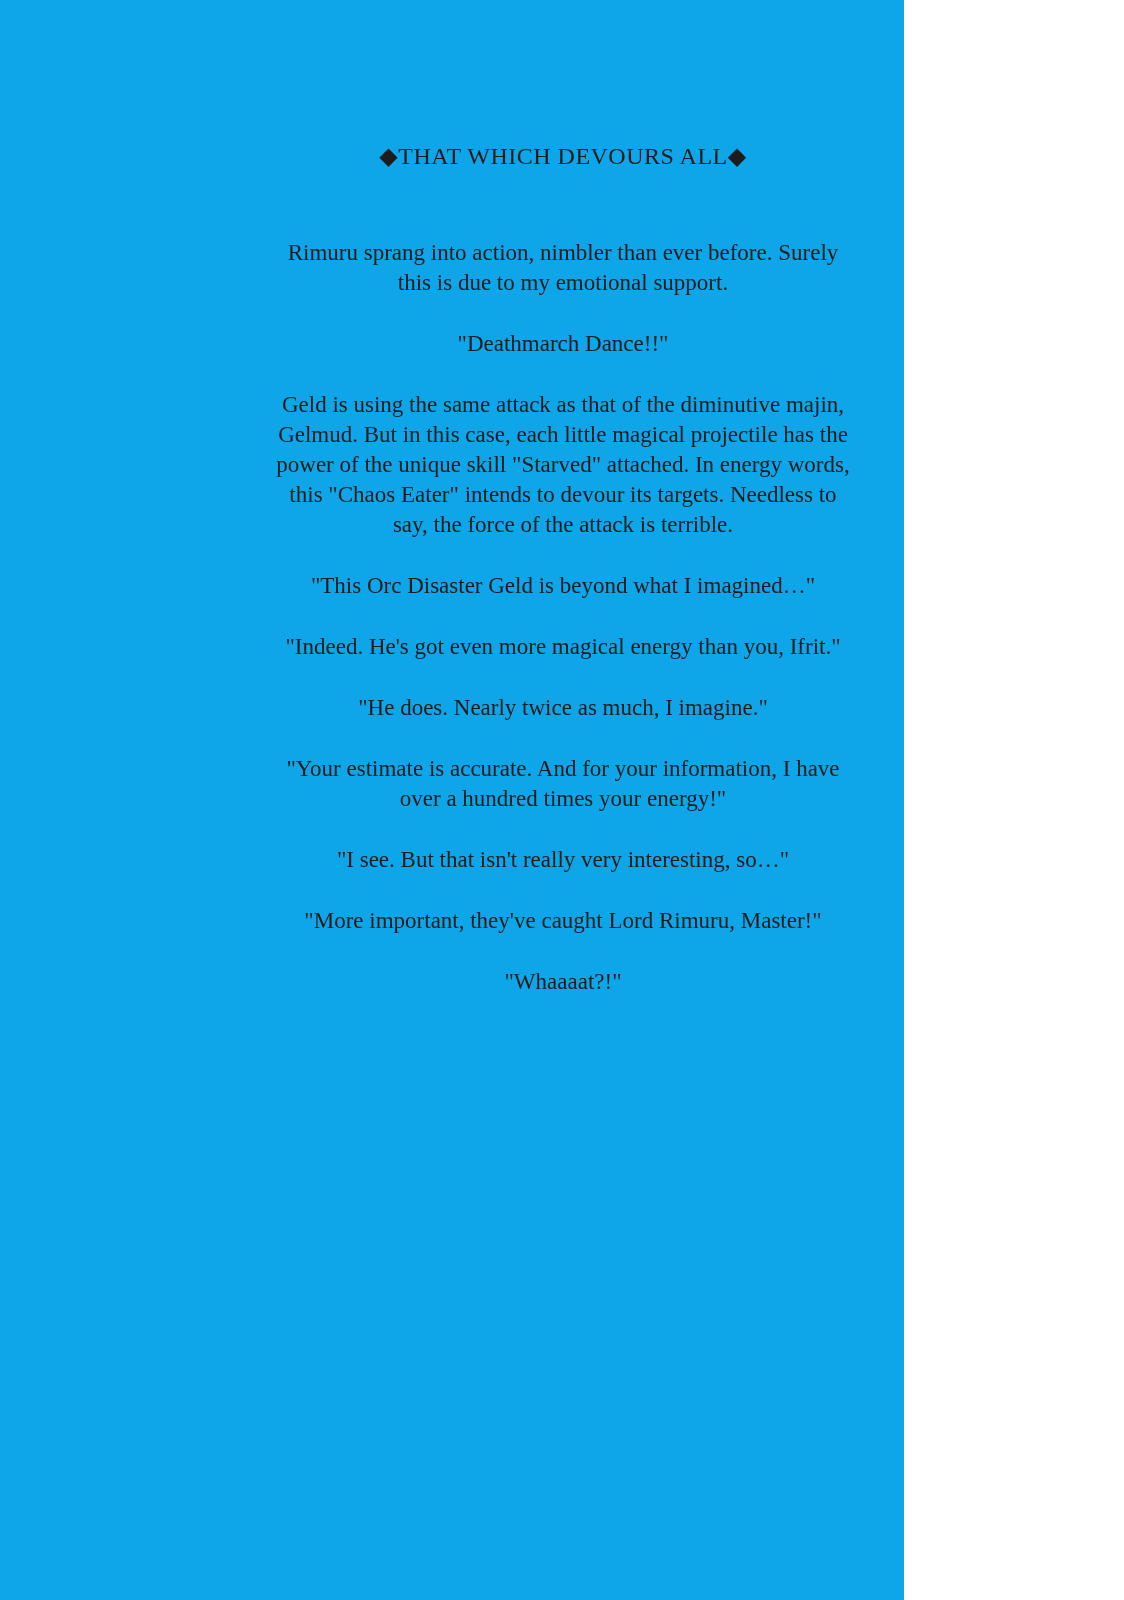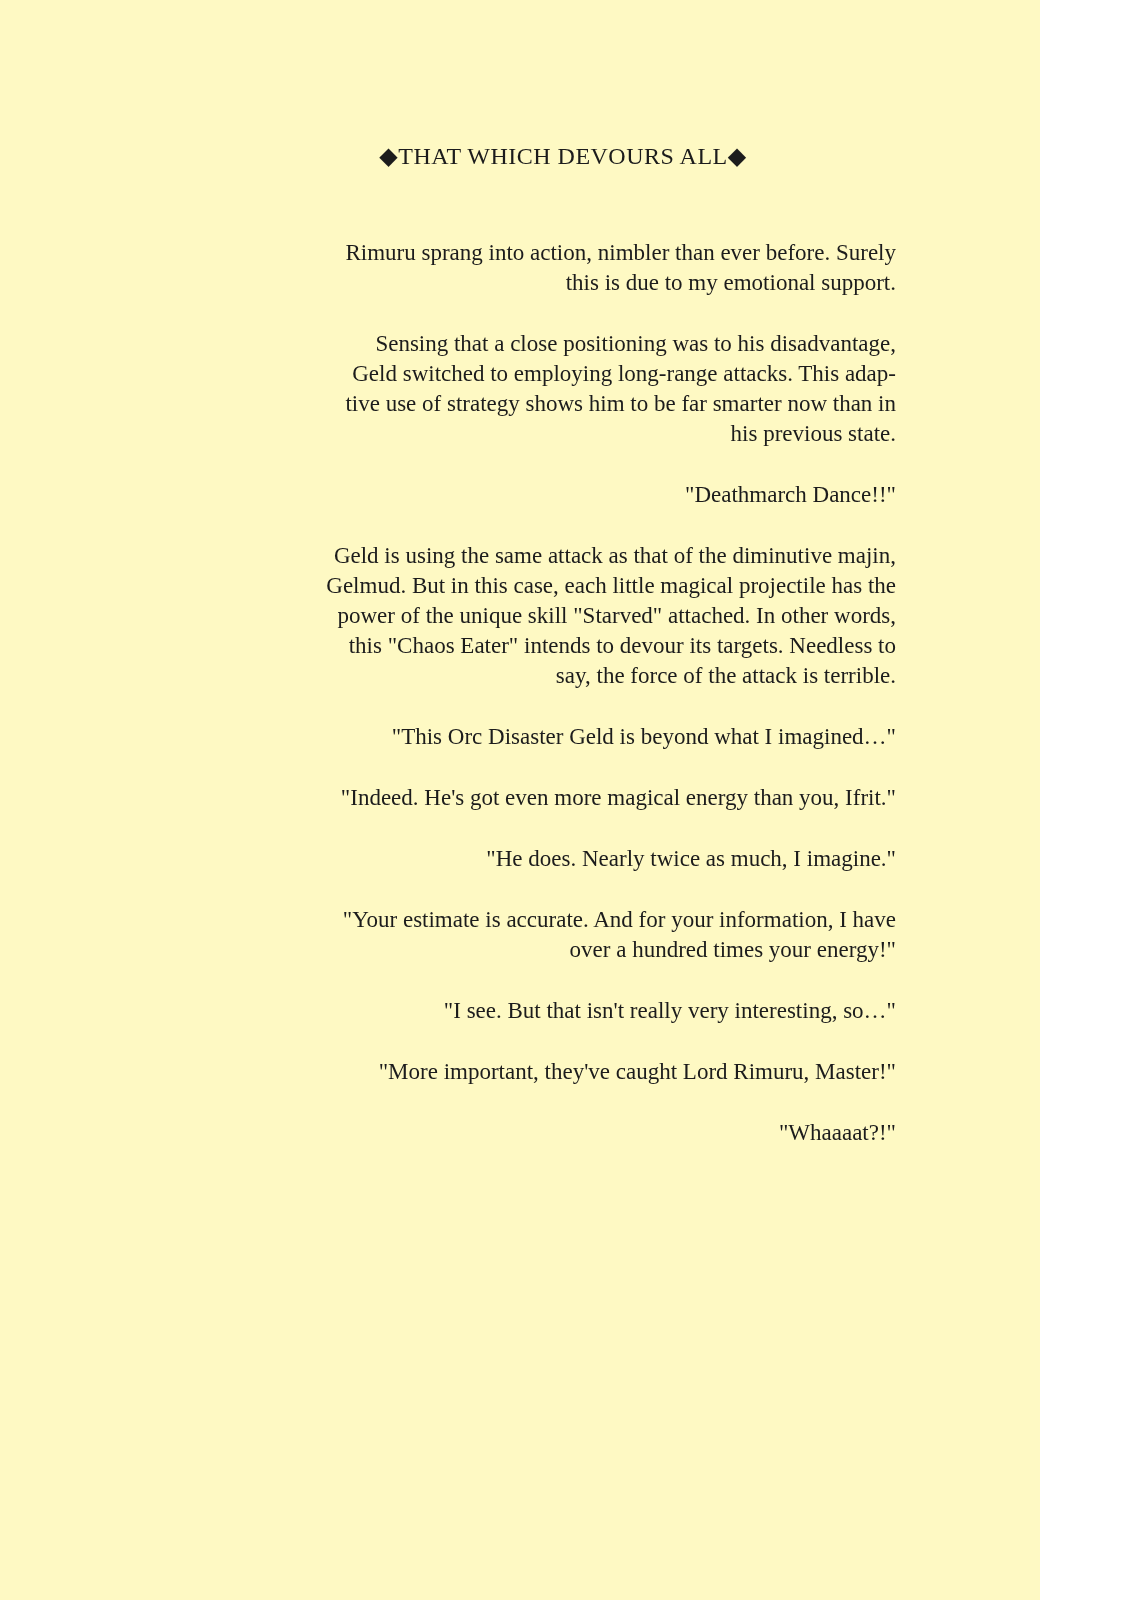--- a/index.html
+++ b/index.html
@@ -7,23 +7,23 @@
     padding: 0;
   }
   body {
     width: 1124px;
     height: 1600px;
     background: #ffffff;
     font-family: "Liberation Serif", "DejaVu Serif", serif;
   }
   .page {
     position: relative;
-    width: 1040px;
+    width: 904px;
     height: 1600px;
-    background: #fef9c3;
+    background: #0ea5e9;
     color: #1c1c1c;
     overflow: hidden;
   }
   .content {
     position: absolute;
     left: 230px;
     top: 140px;
     width: 666px;
   }
   .chapter-title {
@@ -33,40 +33,36 @@
     font-weight: normal;
     text-align: center;
     letter-spacing: 0.5px;
     white-space: pre;
   }
   .para {
     margin: 0 0 31px 0;
     font-size: 23px;
     line-height: 30px;
     white-space: pre;
-    text-align: right;
+    text-align: center;
   }
 </style>
 </head>
 <body style="background: rgb(255, 255, 255);">
 
 <div class="page" style="color: rgb(28, 28, 28);">
   <div class="content">
     <h1 class="chapter-title">◆THAT WHICH DEVOURS ALL◆</h1>
 
     <p class="para">Rimuru sprang into action, nimbler than ever before. Surely
 this is due to my emotional support.</p>
-    <p class="para">Sensing that a close positioning was to his disadvantage,
-Geld switched to employing long-range attacks. This adap-
-tive use of strategy shows him to be far smarter now than in
-his previous state.</p>
     <p class="para">"Deathmarch Dance!!"</p>
     <p class="para">Geld is using the same attack as that of the diminutive majin,
 Gelmud. But in this case, each little magical projectile has the
-power of the unique skill "Starved" attached. In other words,
+power of the unique skill "Starved" attached. In energy words,
 this "Chaos Eater" intends to devour its targets. Needless to
 say, the force of the attack is terrible.</p>
     <p class="para">"This Orc Disaster Geld is beyond what I imagined…"</p>
     <p class="para">"Indeed. He's got even more magical energy than you, Ifrit."</p>
     <p class="para">"He does. Nearly twice as much, I imagine."</p>
     <p class="para">"Your estimate is accurate. And for your information, I have
 over a hundred times your energy!"</p>
     <p class="para">"I see. But that isn't really very interesting, so…"</p>
     <p class="para">"More important, they've caught Lord Rimuru, Master!"</p>
     <p class="para">"Whaaaat?!"</p>

